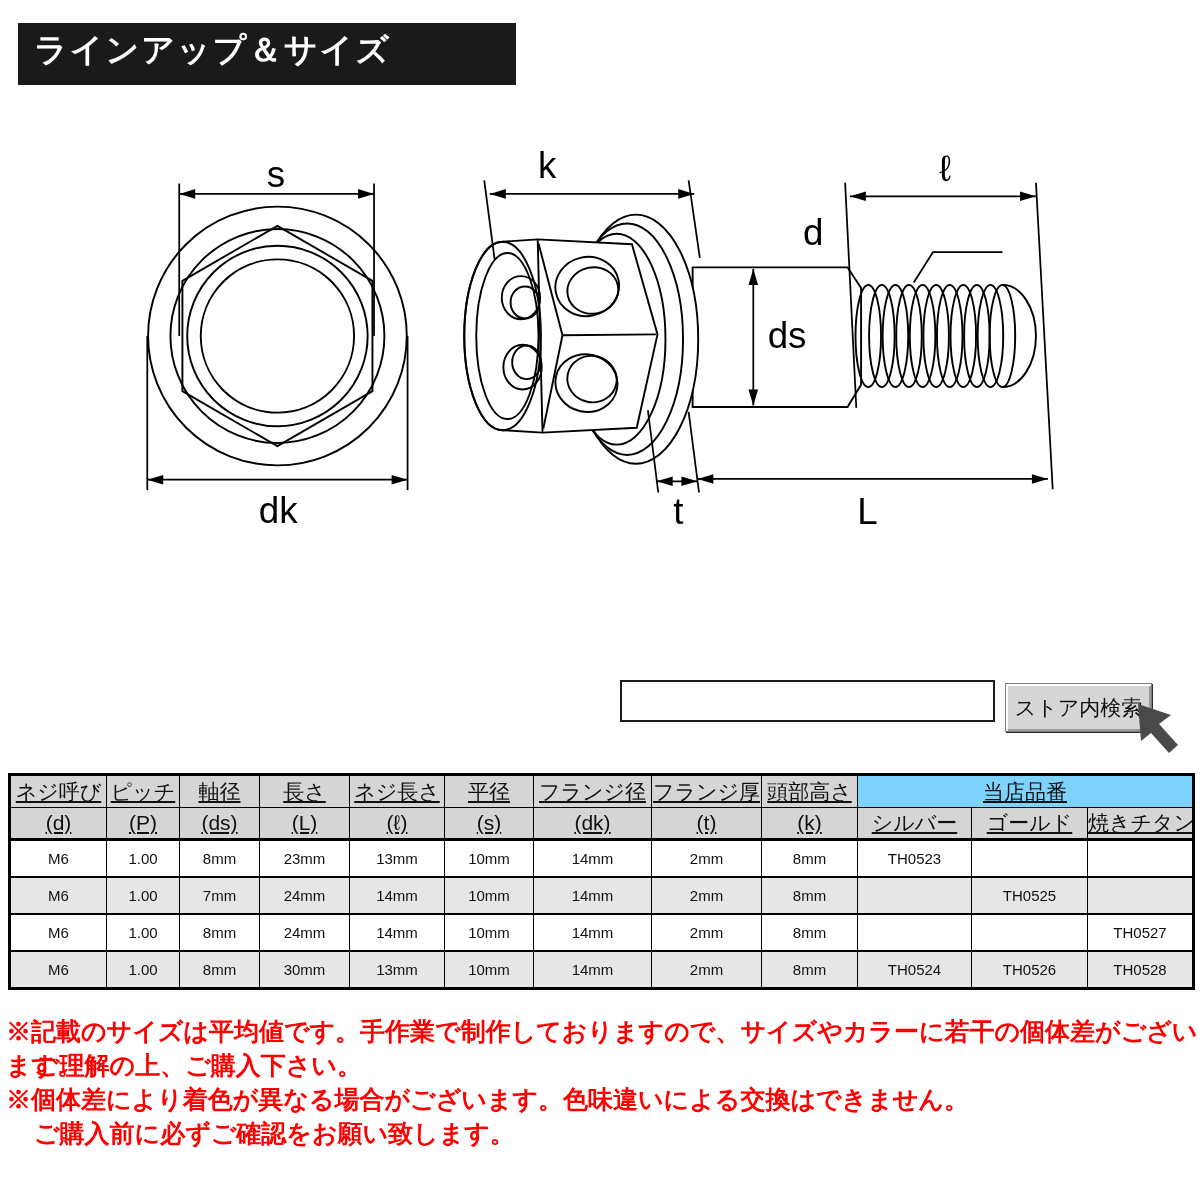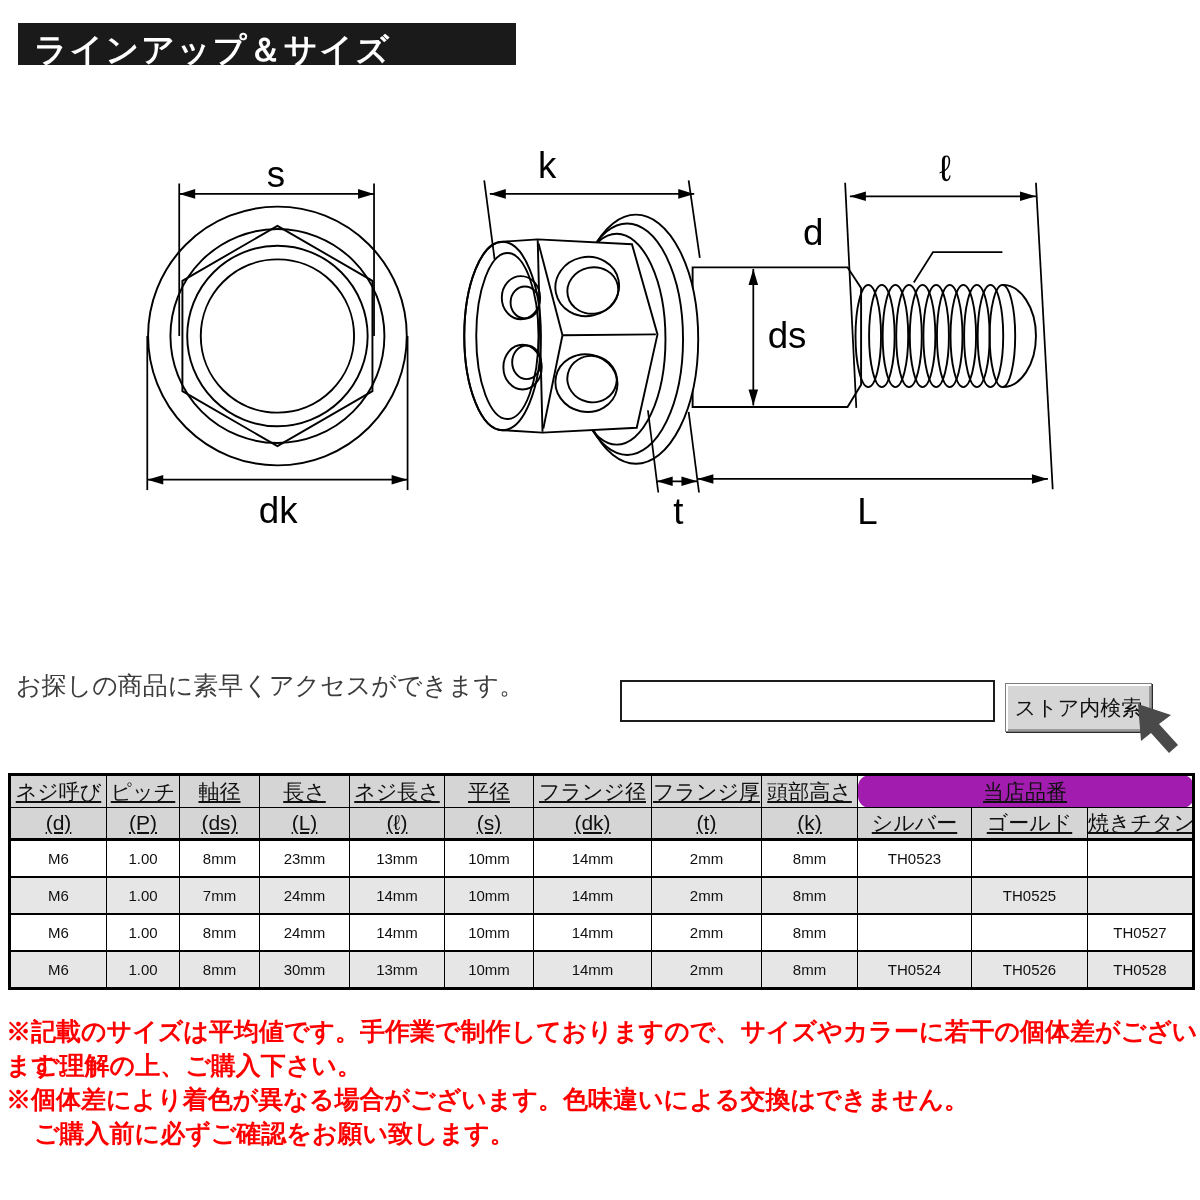--- a/index.html
+++ b/index.html
@@ -3,21 +3,21 @@
 <meta charset="utf-8">
 <style>
   html,body{margin:0;padding:0;}
   body{
     width:1200px;height:1200px;position:relative;background:#ffffff;
     font-family:"Liberation Sans", sans-serif;overflow:hidden;
   }
   .abs{position:absolute;}
   
   .banner{
-    left:18px;top:23px;width:498px;height:42px;background:#1a1a1a;
+    left:18px;top:23px;width:498px;height:62px;background:#1a1a1a;
     color:#ffffff;font-size:33px;font-weight:bold;letter-spacing:2px;
     line-height:54px;padding-left:16px;box-sizing:border-box;
   }
   
   .diagram{left:0;top:130px;}
   .diagram svg text{
     font-family:"Liberation Sans", sans-serif;font-size:46px;fill:#000;
     stroke:none;
   }
   
@@ -37,21 +37,21 @@
     font-family:"Liberation Sans", sans-serif;padding:0;
   }
   .cursor-icon{left:1136px;top:702px;}
   
   .size-table{
     left:8px;top:773px;width:1184px;border-collapse:collapse;table-layout:fixed;
     border:3px solid #000;text-align:center;color:#101010;
   }
   .size-table th,.size-table td{border:1px solid #000;padding:0;overflow:hidden;white-space:nowrap;}
   .size-table thead th{background:#d5d5d5;font-weight:normal;font-size:21px;height:31px;text-decoration:underline;}
-  .size-table thead th.group{background:#a21caf;border-radius:12px;}
+  .size-table thead th.group{background:#7dd3fc;}
   .size-table thead tr.sub th{height:30px;border-bottom-width:3px;}
   .size-table tbody td{font-size:15px;height:35px;border-top-width:2px;background:#ffffff;}
   .size-table tbody tr:nth-child(even) td{background:#e6e6e6;}
   
   .notes{
     left:6px;top:1014px;width:1192px;color:#ff0000;font-size:25px;
     font-weight:bold;line-height:34px;
   }
   .notes .line{height:34px;}
   .notes .indent{padding-left:28px;}
@@ -162,21 +162,20 @@
   <text x="534" y="190" text-anchor="middle">k</text>
   <text x="1032" y="194" text-anchor="middle">ℓ</text>
   <text x="867" y="274" text-anchor="middle">d</text>
   <text x="810" y="403" text-anchor="start">ds</text>
   <text x="698" y="624" text-anchor="middle">t</text>
   <text x="935" y="624" text-anchor="middle">L</text>
 </svg>
 </div>
 
 <div class="abs search-note">
-  <div>お探しの商品に素早くアクセスができます。</div>
 </div>
 
 <input class="abs search-input" type="text" value="" style="">
 <button class="abs search-button">ストア内検索</button>
 
 <svg class="abs cursor-icon" width="46" height="54" viewBox="0 0 46 54">
   <path d="M2,2 L35,13 L23,22 L42,43 L33,51 L15,31 L5,39 Z" fill="#4a4a4a"></path>
 </svg>
 
 <table class="abs size-table">

